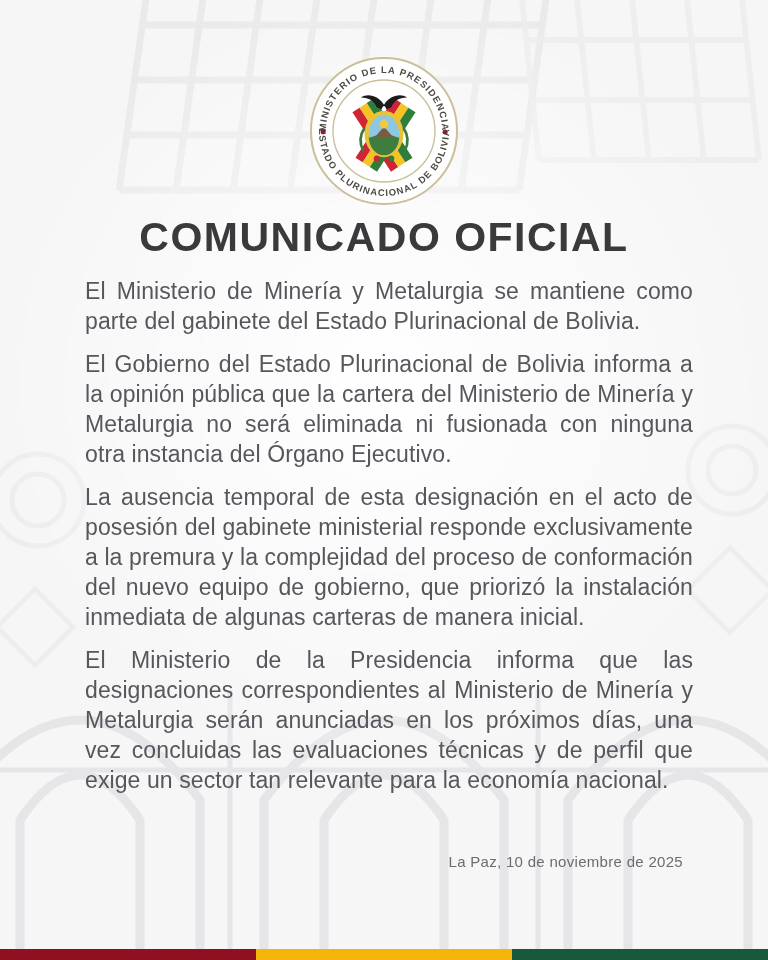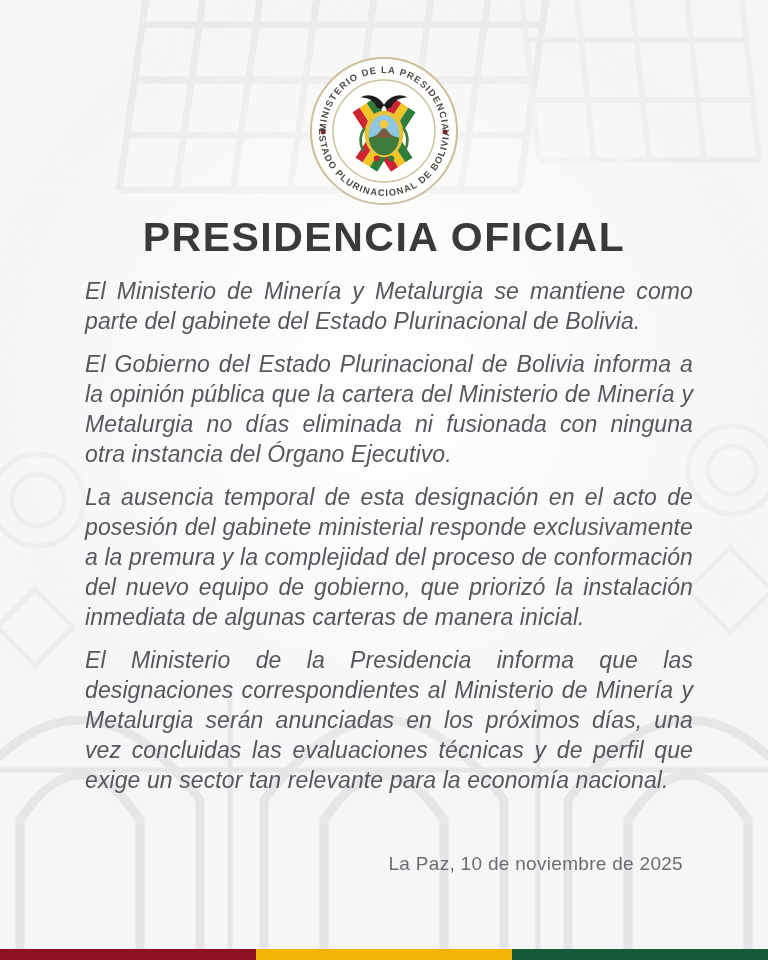--- a/index.html
+++ b/index.html
@@ -22,29 +22,29 @@
   }
   .seal-arc-text{
     font-family:"Liberation Sans",sans-serif;
     font-size:9.4px;font-weight:bold;letter-spacing:1.1px;fill:#4c4c45;
   }
   .title{
     position:absolute;top:214px;left:0;right:0;text-align:center;
     font-size:41px;font-weight:bold;color:#3a3a3d;letter-spacing:1.5px;
     font-family:"Liberation Sans",sans-serif;
   }
-  .body-text{position:absolute;top:276px;left:85px;right:75px;font-style:italic;}
+  .body-text{position:absolute;top:276px;left:85px;right:75px;}
   .body-text p{
     margin:0 0 13px 0;font-size:23px;line-height:30px;color:#56575c;
     text-align:justify;text-justify:inter-word;letter-spacing:.1px;
   }
   .body-text p:last-child{margin-bottom:4px;}
   .dateline{
     position:absolute;top:853px;right:85px;
-    font-size:19px;color:#6b6c71;letter-spacing:.3px;
+    font-size:15px;color:#6b6c71;letter-spacing:.3px;
   }
   
   .stripe{
     position:absolute;left:0;right:0;bottom:0;height:11px;
     display:flex;z-index:3;
   }
   .stripe-seg{flex:1 1 0;}
 </style>
 </head>
 <body>
@@ -121,25 +121,25 @@
         <path d="M -12.5 2 A 12.5 15.5 0 0 0 12.5 2 L 12 3 Q 0 -2 -12 3 Z" fill="#3f7d3d"></path>
         <path d="M -8 3 L 0 -6 L 8 3 Z" fill="#7a5c40"></path>
         <circle cx="0" cy="-8" r="3.4" fill="#f5c93a"></circle>
         <path d="M -17 14 Q -22 4 -16 -5" stroke="#3c7a3c" stroke-width="2.2" fill="none"></path>
         <path d="M 17 14 Q 22 4 16 -5" stroke="#3c7a3c" stroke-width="2.2" fill="none"></path>
         <circle cx="-6" cy="20" r="2.4" fill="#cf2434"></circle>
         <circle cx="6" cy="20" r="2.4" fill="#2f7d3b"></circle>
       </g>
     </svg>
 
-    <div class="title">PRESIDENCIA OFICIAL</div>
+    <div class="title">COMUNICADO OFICIAL</div>
 
     <div class="body-text">
       <p>El Ministerio de Minería y Metalurgia se mantiene como parte del gabinete del Estado Plurinacional de Bolivia.</p>
-      <p>El Gobierno del Estado Plurinacional de Bolivia informa a la opinión pública que la cartera del Ministerio de Minería y Metalurgia no días eliminada ni fusionada con ninguna otra instancia del Órgano Ejecutivo.</p>
+      <p>El Gobierno del Estado Plurinacional de Bolivia informa a la opinión pública que la cartera del Ministerio de Minería y Metalurgia no será eliminada ni fusionada con ninguna otra instancia del Órgano Ejecutivo.</p>
       <p>La ausencia temporal de esta designación en el acto de posesión del gabinete ministerial responde exclusivamente a la premura y la complejidad del proceso de conformación del nuevo equipo de gobierno, que priorizó la instalación inmediata de algunas carteras de manera inicial.</p>
       <p>El Ministerio de la Presidencia informa que las designaciones correspondientes al Ministerio de Minería y Metalurgia serán anunciadas en los próximos días, una vez concluidas las evaluaciones técnicas y de perfil que exige un sector tan relevante para la economía nacional.</p>
     </div>
 
     <div class="dateline">La Paz, 10 de noviembre de 2025</div>
   </div>
 
   <div class="stripe">
     <div class="stripe-seg" style="background-color: rgb(142, 16, 33);"></div>
     <div class="stripe-seg" style="background-color: rgb(244, 181, 10);"></div>

